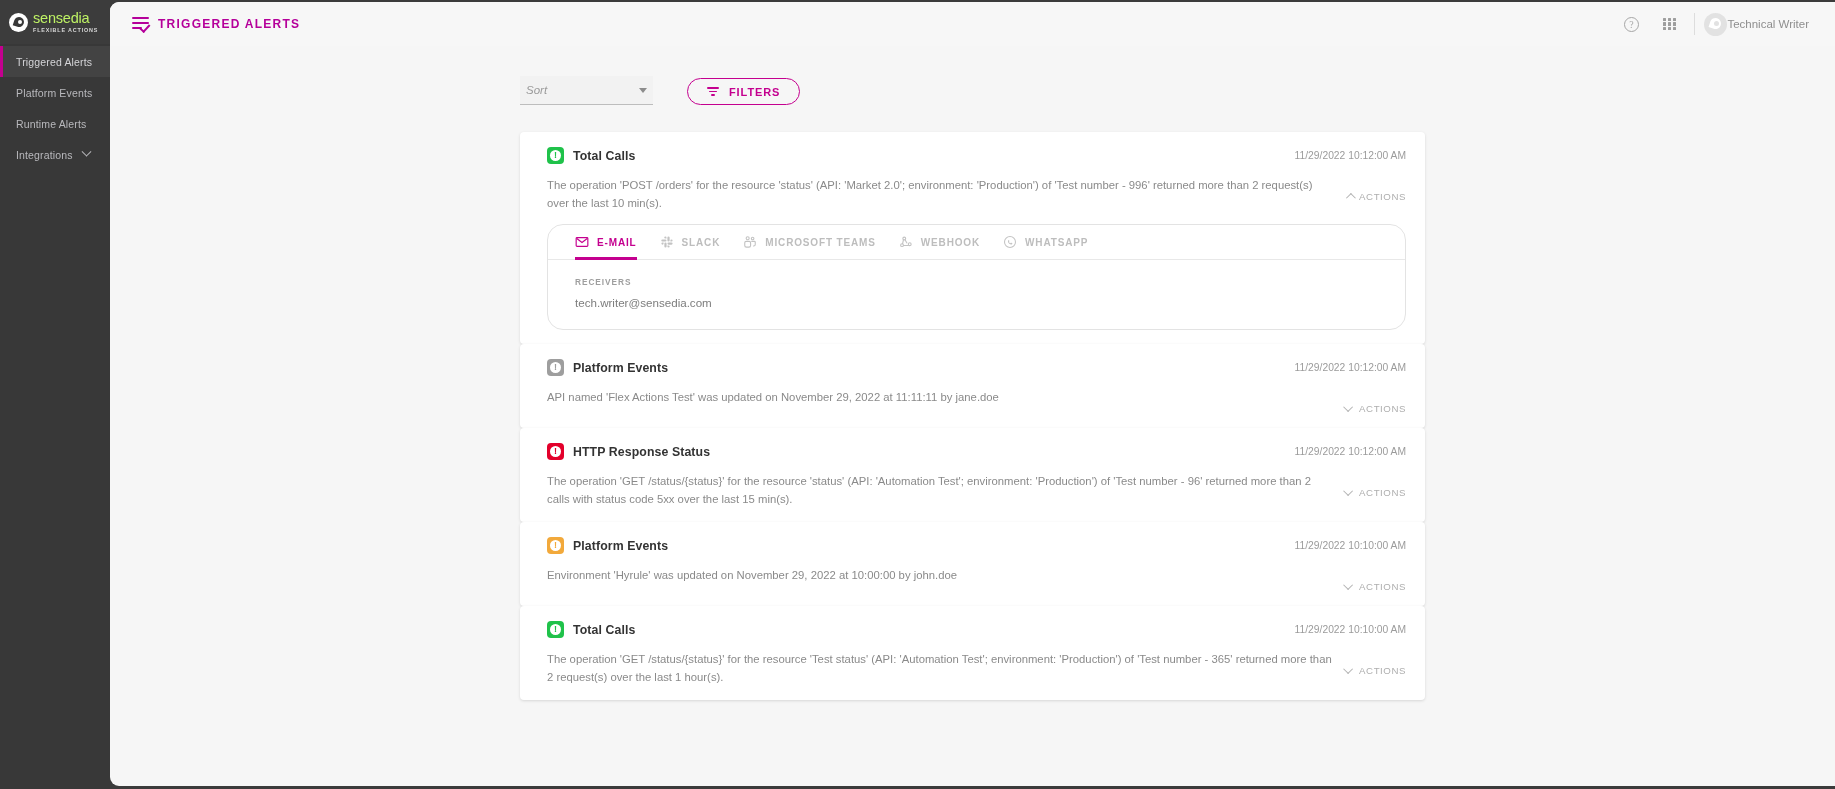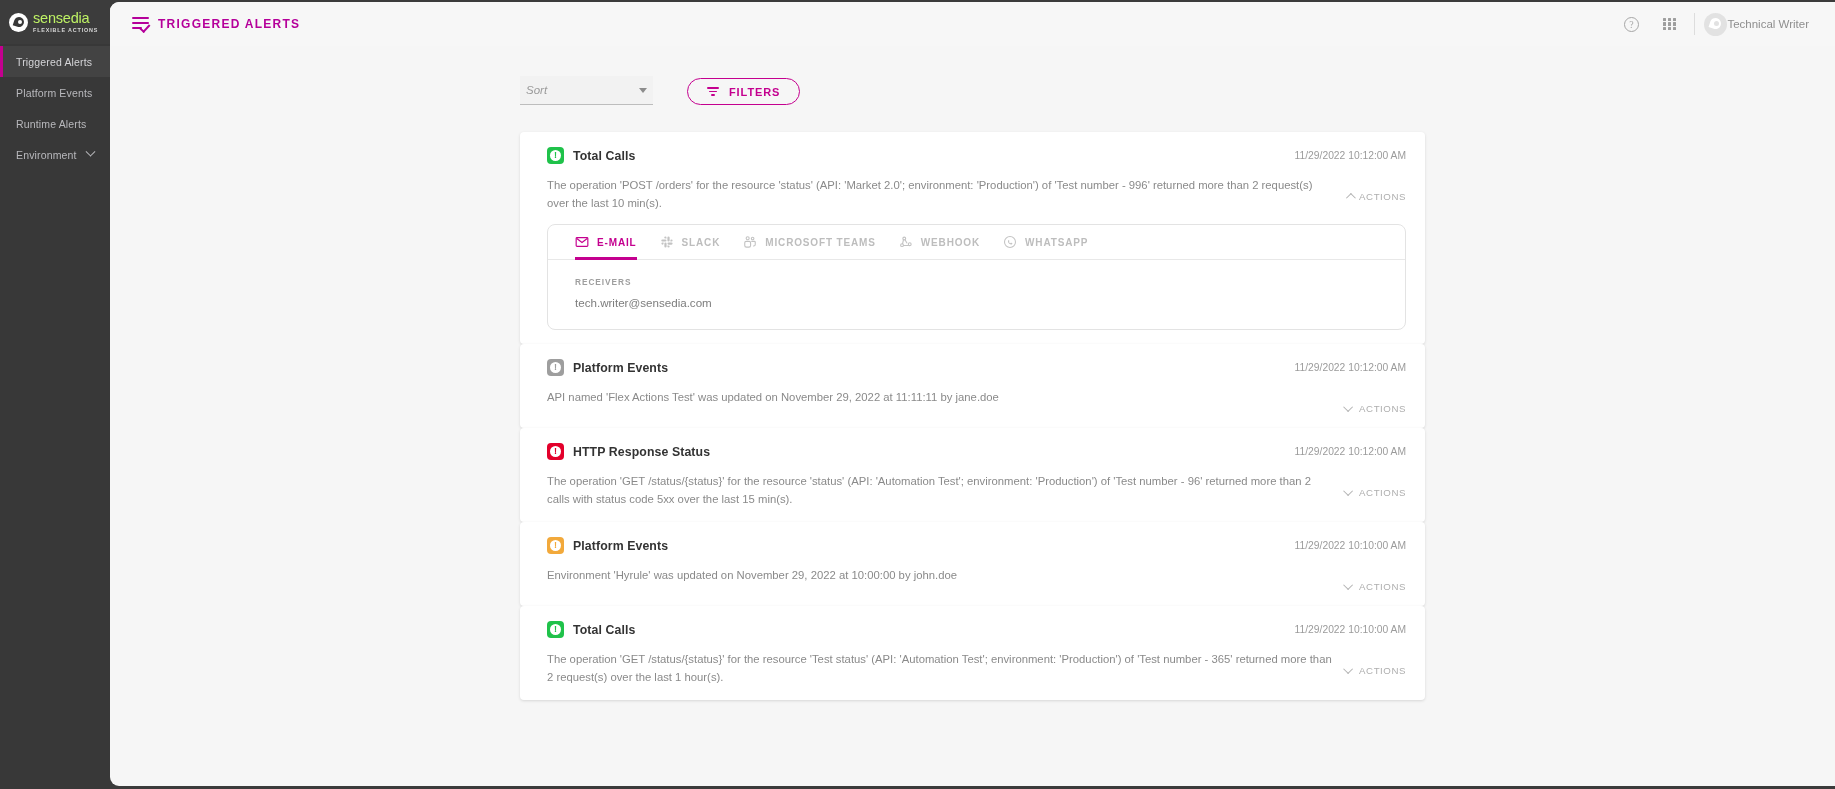--- a/index.html
+++ b/index.html
@@ -386,21 +386,21 @@
     border-bottom: 1.4px solid #b3b3b3;
     display: inline-block;
   }
   .chev.down { transform: rotate(-45deg) translateY(-2px); }
   .chev.up   { transform: rotate(135deg) translateY(-2px); }
 
   
   .channels {
     margin-top: 12px;
     border: 1px solid #e3e3e3;
-    border-radius: 8px;
+    border-radius: 16px;
     overflow: hidden;
   }
   .channel-tabs {
     display: flex;
     align-items: center;
     gap: 0;
     padding: 0 27px;
     height: 35px;
     border-bottom: 1px solid #e8e8e8;
   }
@@ -459,21 +459,21 @@
         <div class="nav-item active">
           <span>Triggered Alerts</span>
         </div>
         <div class="nav-item">
           <span>Platform Events</span>
         </div>
         <div class="nav-item">
           <span>Runtime Alerts</span>
         </div>
         <div class="nav-item">
-          <span>Environment</span>
+          <span>Integrations</span>
           <span class="nav-chevron"></span>
         </div>
       </nav>
   </aside>
 
   <section class="panel">
 
     <header class="topbar">
       <div class="topbar-title-wrap">
         <div class="hamburger-check">

